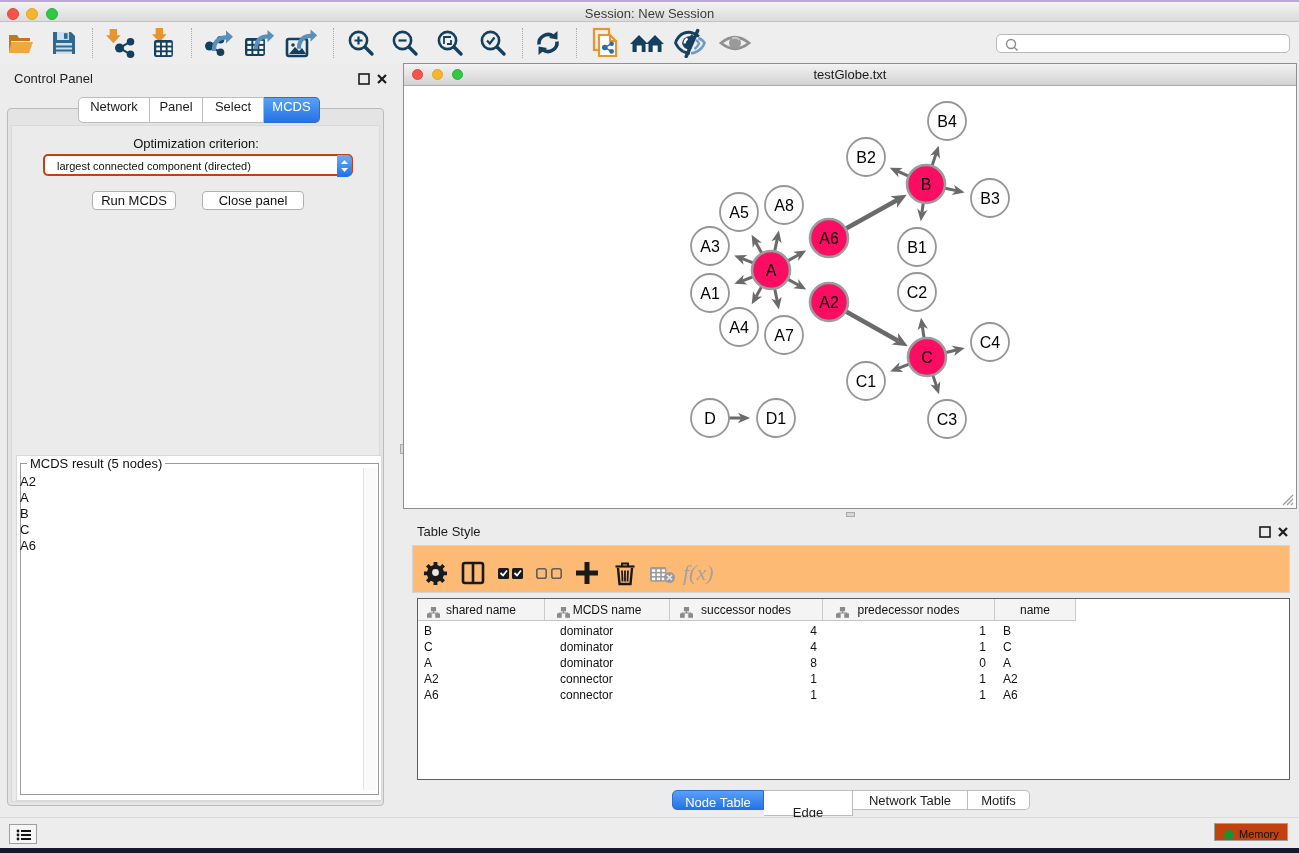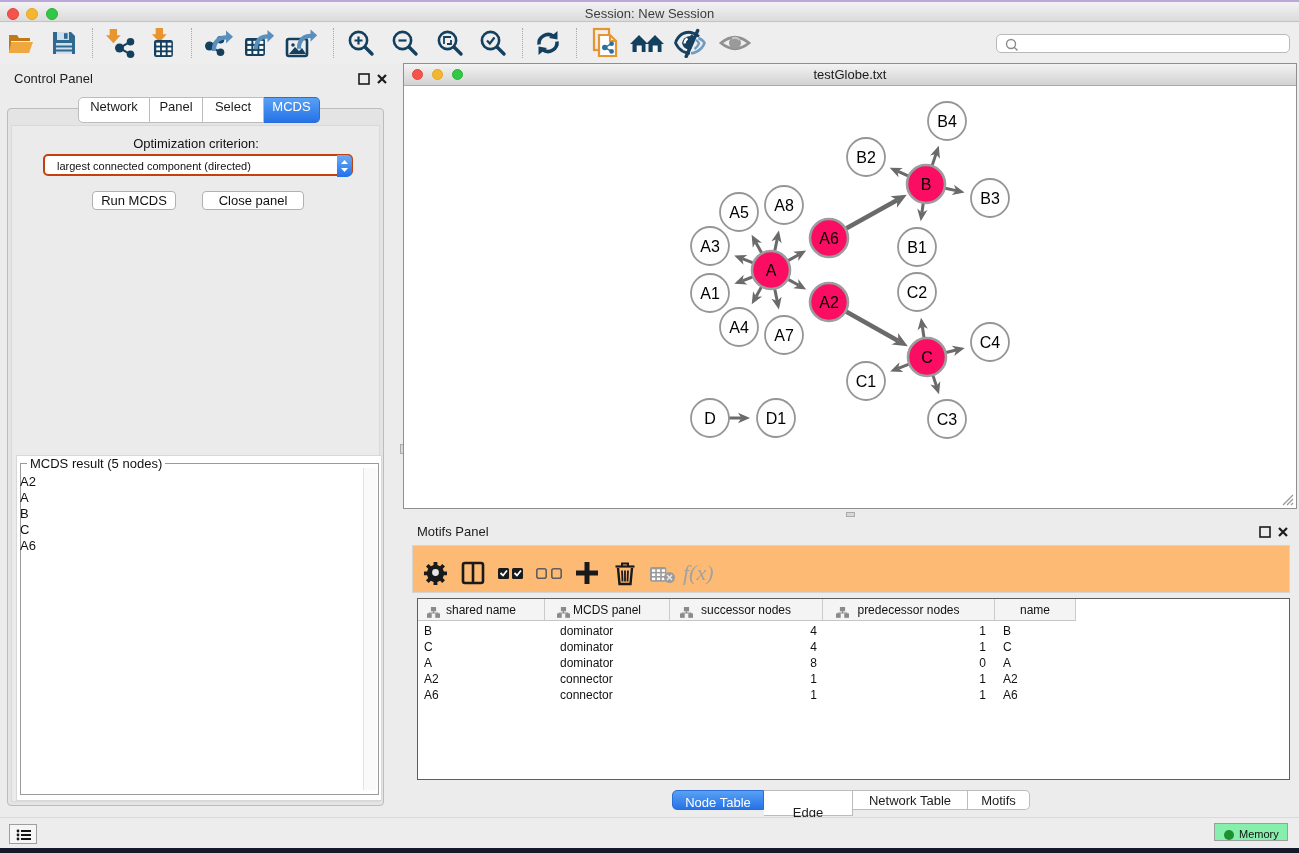--- a/index.html
+++ b/index.html
@@ -36,21 +36,21 @@
 .net-canvas{position:absolute;left:0;top:23px;width:892px;height:421px;background:#fff}
 
 .tp-title{position:absolute;left:417px;top:524px;font-size:13px;color:#1c1c1c}
 .tp-toolbar{position:absolute;left:412px;top:545px;width:878px;height:48px;background:#fdba74;border:1px solid #d4d4d4}
 .tp-table{position:absolute;left:417px;top:598px;width:873px;height:182px;background:#fff;border:1px solid #5e5e5e}
 .th{position:absolute;top:0;height:22px;background:#f4f4f4;border-right:1px solid #cbcbcb;border-bottom:1px solid #c6c6c6;font-size:12px;color:#111;text-align:center;line-height:22px}
 .td{position:absolute;font-size:12px;color:#111;height:16px;line-height:16px}
 .btabs{position:absolute;top:790px;display:flex;height:20px}
 
 .statusbar{position:absolute;left:0;top:817px;width:1299px;height:31px;background:#ededed;border-top:1px solid #d9d9d9}
-.membtn{position:absolute;right:11px;top:5px;width:74px;height:18px;background:#86efac;border:1px solid #9d9d9d;font-size:11px;color:#111}
+.membtn{position:absolute;right:11px;top:5px;width:74px;height:18px;background:#c2410c;border:1px solid #9d9d9d;font-size:11px;color:#111}
 .listbtn{position:absolute;left:9px;top:6px;width:28px;height:20px;background:#f6f6f6;border:1px solid #9f9f9f}
 </style></head><body>
 <div class="app">
 
 <div class="titlebar">
  <div class="tl" style="left:7px;background:#f6534c;border:1px solid #e2463f"></div>
  <div class="tl" style="left:26px;background:#f5b62f;border:1px solid #e0a727"></div>
  <div class="tl" style="left:46px;background:#33c748;border:1px solid #2bb13d"></div>
  <div class="title-txt">Session: New Session</div>
 </div>
@@ -332,21 +332,21 @@
           <text x="306" y="336.5" text-anchor="middle" font-size="16" fill="#000">D</text>
           <circle cx="372" cy="331" r="19" fill="#fefefe" stroke="#969696" stroke-width="1.8"></circle>
           <text x="372" y="336.5" text-anchor="middle" font-size="16" fill="#000">D1</text>
         </svg>
   <svg width="16" height="16" style="position:absolute;right:1px;bottom:1px">
           <path d="M14,4 L4,14 M14,8 L8,14 M14,12 L12,14" stroke="#9a9a9a" stroke-width="1.3"></path>
         </svg>
  </div>
 </div>
 
-<div class="tp-title">Motifs Panel</div>
+<div class="tp-title">Table Style</div>
 <svg class="wicon" style="left:1259px;top:526px" width="12" height="12">
       <rect x="1" y="1" width="10" height="10" fill="none" stroke="#1c1c1c" stroke-width="1.6"></rect>
     </svg>
 <svg class="wicon" style="left:1277px;top:526px" width="12" height="12">
       <path d="M2,2 L10,10 M10,2 L2,10" stroke="#1c1c1c" stroke-width="2.2"></path>
     </svg>
 <div class="tp-toolbar">
       <div style="position:absolute;left:10px;top:14px;width:26px;height:26px"><svg width="26" height="26" viewBox="0 0 26 26">
           <g fill="#1a1a1a">
 <path d="M11,2 h4 v3.2 l2.8,1.2 2.3-2.3 2.8,2.8 -2.3,2.3 1.2,2.8 H25 v4 h-3.2 l-1.2,2.8 2.3,2.3 -2.8,2.8 -2.3,-2.3 -2.8,1.2 V26 h-4 v-3.2 l-2.8,-1.2 -2.3,2.3 -2.8,-2.8 2.3,-2.3 -1.2,-2.8 H1 v-4 h3.2 l1.2,-2.8 -2.3,-2.3 2.8,-2.8 2.3,2.3 2.8,-1.2 Z" transform="scale(0.96)"></path>
@@ -397,21 +397,21 @@
           </g>
           <circle cx="21.5" cy="17.5" r="5.5" fill="#9b9b9b"></circle>
           <path d="M19,15 l5,5 M24,15 l-5,5" stroke="#e7e7e7" stroke-width="1.6"></path>
         </svg></div>
 <div style="position:absolute;left:268px;top:13px;width:40px;height:28px"><svg width="40" height="28" viewBox="0 0 40 28">
           <text x="2" y="21" font-family="Liberation Serif,serif" font-style="italic" font-size="22" fill="#a2a2a2">f(x)</text>
         </svg></div>
     </div>
 <div class="tp-table">
  <div class="th" style="left:0;width:127px">shared name</div>
- <div class="th" style="left:127px;width:125px">MCDS panel</div>
+ <div class="th" style="left:127px;width:125px">MCDS name</div>
  <div class="th" style="left:252px;width:153px">successor nodes</div>
  <div class="th" style="left:405px;width:172px">predecessor nodes</div>
  <div class="th" style="left:577px;width:81px">name</div>
  <div class="td" style="left:6px;top:24px">B</div>
 <div class="td" style="left:142px;top:24px">dominator</div>
 <div class="td" style="left:252px;top:24px;width:147px;text-align:right">4</div>
 <div class="td" style="left:405px;top:24px;width:163px;text-align:right">1</div>
 <div class="td" style="left:585px;top:24px">B</div>
 <div class="td" style="left:6px;top:40px">C</div>
 <div class="td" style="left:142px;top:40px">dominator</div>

